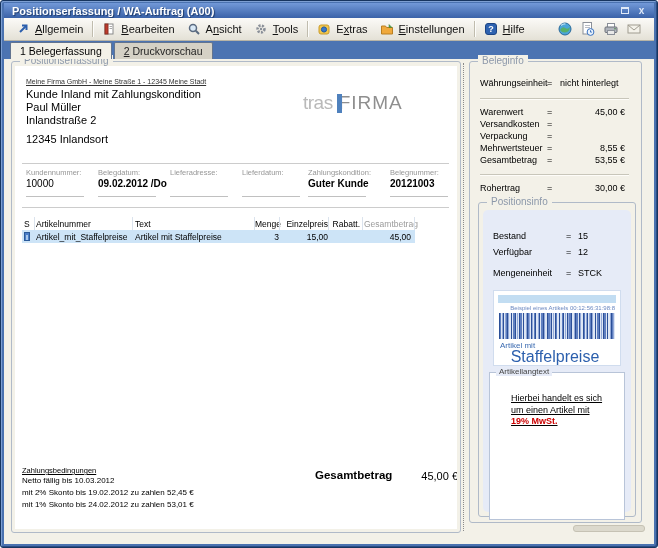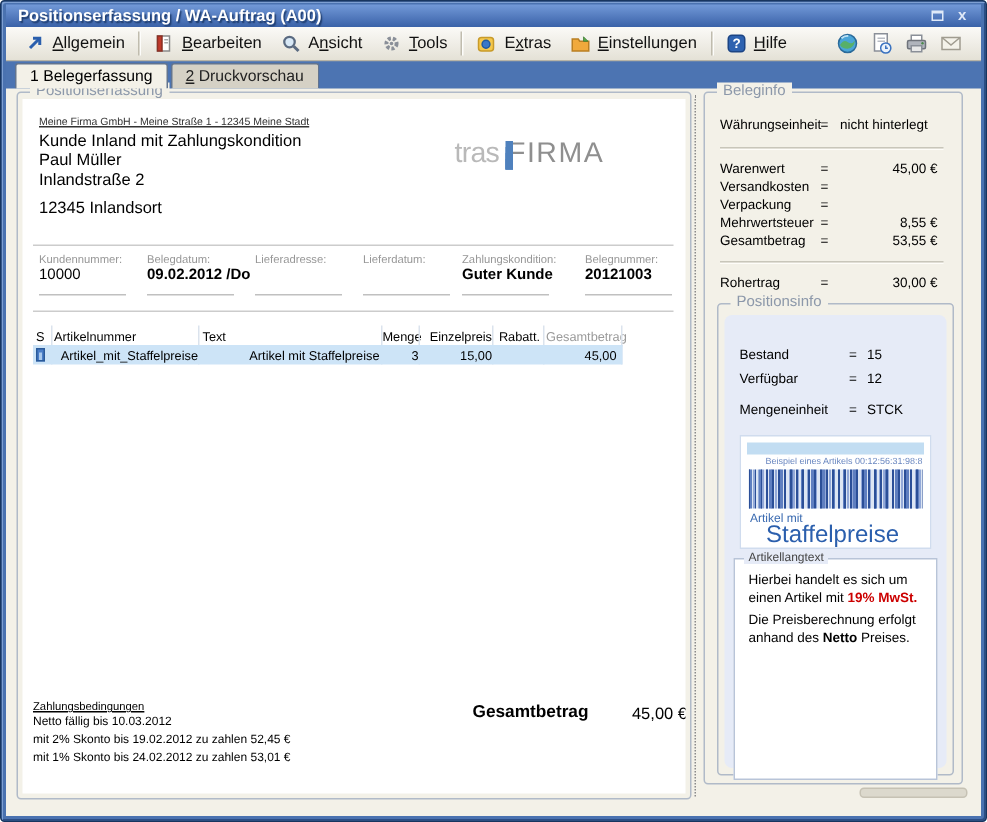--- a/index.html
+++ b/index.html
@@ -56,21 +56,21 @@
   .doctype { left:302px; top:80px; font-size:11px; }
   .hr1 { left:7px; right:8px; top:97px;  height:1px; background:#ccc; }
   .hr2 { left:7px; right:8px; top:141px; height:1px; background:#ccc; }
   .fld-lab { top:102px; font-size:7.5px; color:#979797; }
   .fld-val { top:112px; font-size:10px; }
   .fld-line { top:130px; width:58px; height:1px; background:#c0c0c0; }
   .fx0{left:11px}.fx1{left:83px}.fx2{left:155px}.fx3{left:227px}.fx4{left:293px}.fx5{left:375px}
   .bold { font-weight:bold; }
   
   .th { top:153px; font-size:8.5px; color:#000; }
-  .tr { top:166px; font-size:8.5px;text-align:right; }
+  .tr { top:166px; font-size:8.5px; }
   .rowbg { left:7px; top:164px; width:393px; height:13px; background:#cde4f7; }
   .cs  {left:9px; width:10px;} .ca {left:21px; width:96px;} .ct {left:120px; width:118px;}
   .cm  {left:240px; width:24px; text-align:right;} .ce {left:266px; width:47px; text-align:right;}
   .cr  {left:315px; width:30px; text-align:right;} .cg {left:349px; width:47px;}
   .cgv {left:349px; width:47px; text-align:right;}
   .hdr-gray { color:#9a9a9a; }
   .vline { top:151px; height:26px; width:1px; background:#dbe3ed; }
   .v1{left:19px}.v2{left:117px}.v3{left:239px}.v4{left:264px}.v5{left:313px}.v6{left:347px}.v7{left:399px}
   .thbot { left:7px; width:393px; top:164px; height:1px; background:#c4ccd8; }
   .row-icon { left:9px; top:166px; width:6px; height:9px; background:#4a7ec8; border:1px solid #2a5a9a; }
@@ -113,21 +113,21 @@
                repeating-linear-gradient(90deg, #93a9d8 0 1px, #dde6f4 1px 3px); }
   .bc-line1 { position:absolute; left:6px; top:50px; font-size:8px; color:#3a6ab0; }
   .bc-line2 { position:absolute; left:0; right:4px; top:57px; font-size:16px; color:#2b5fad;
               text-align:center; }
   
   .alt-box { position:absolute; left:6px; right:6px; top:162px; height:148px; background:#fff;
              border:1px solid #b8c4d8; }
   .alt-label { position:absolute; top:-6px; left:6px; background:#e6ebf7; padding:0 3px;
                font-size:8px; color:#444; }
   .alt-body { position:absolute; left:5px; right:3px; top:4px; font-size:9px; line-height:11.5px; color:#000; }
-  .alt-body p { margin:4px; } .alt-red-b { color:#cc0000; font-weight:bold; }
+  .alt-body p { margin:16px;text-decoration:underline; } .alt-red-b { color:#cc0000; font-weight:bold; }
   .alt-bold { font-weight:bold; }
   .alt-italic { font-style:italic; margin-top:11px !important; }
   
   .hscroll { position:absolute; left:569px; top:466px; width:72px; height:7px;
              background:#dcd9cd; border:1px solid #c6c2b4; border-radius:3px; }
 </style>
 </head>
 <body>
 
 <div class="window">
@@ -405,21 +405,20 @@
             <div class="bc-caption">Beispiel eines Artikels 00:12:56:31:98:8</div>
             <div class="bc-bars"></div>
             <div class="bc-line1">Artikel mit</div>
             <div class="bc-line2">Staffelpreise</div>
           </div>
 
           <div class="alt-box">
             <span class="alt-label">Artikellangtext</span>
             <div class="alt-body">
               <p><span>Hierbei handelt es sich um einen Artikel mit </span><span class="alt-red-b">19% MwSt.</span></p>
-              <p><span>Die Preisberechnung erfolgt anhand des </span><span class="alt-bold">Netto</span><span> Preises.</span></p>
             </div>
           </div>
 
         </div>
       </div>
     </div>
 
     <div class="hscroll"></div>
   </div>
 </div>

